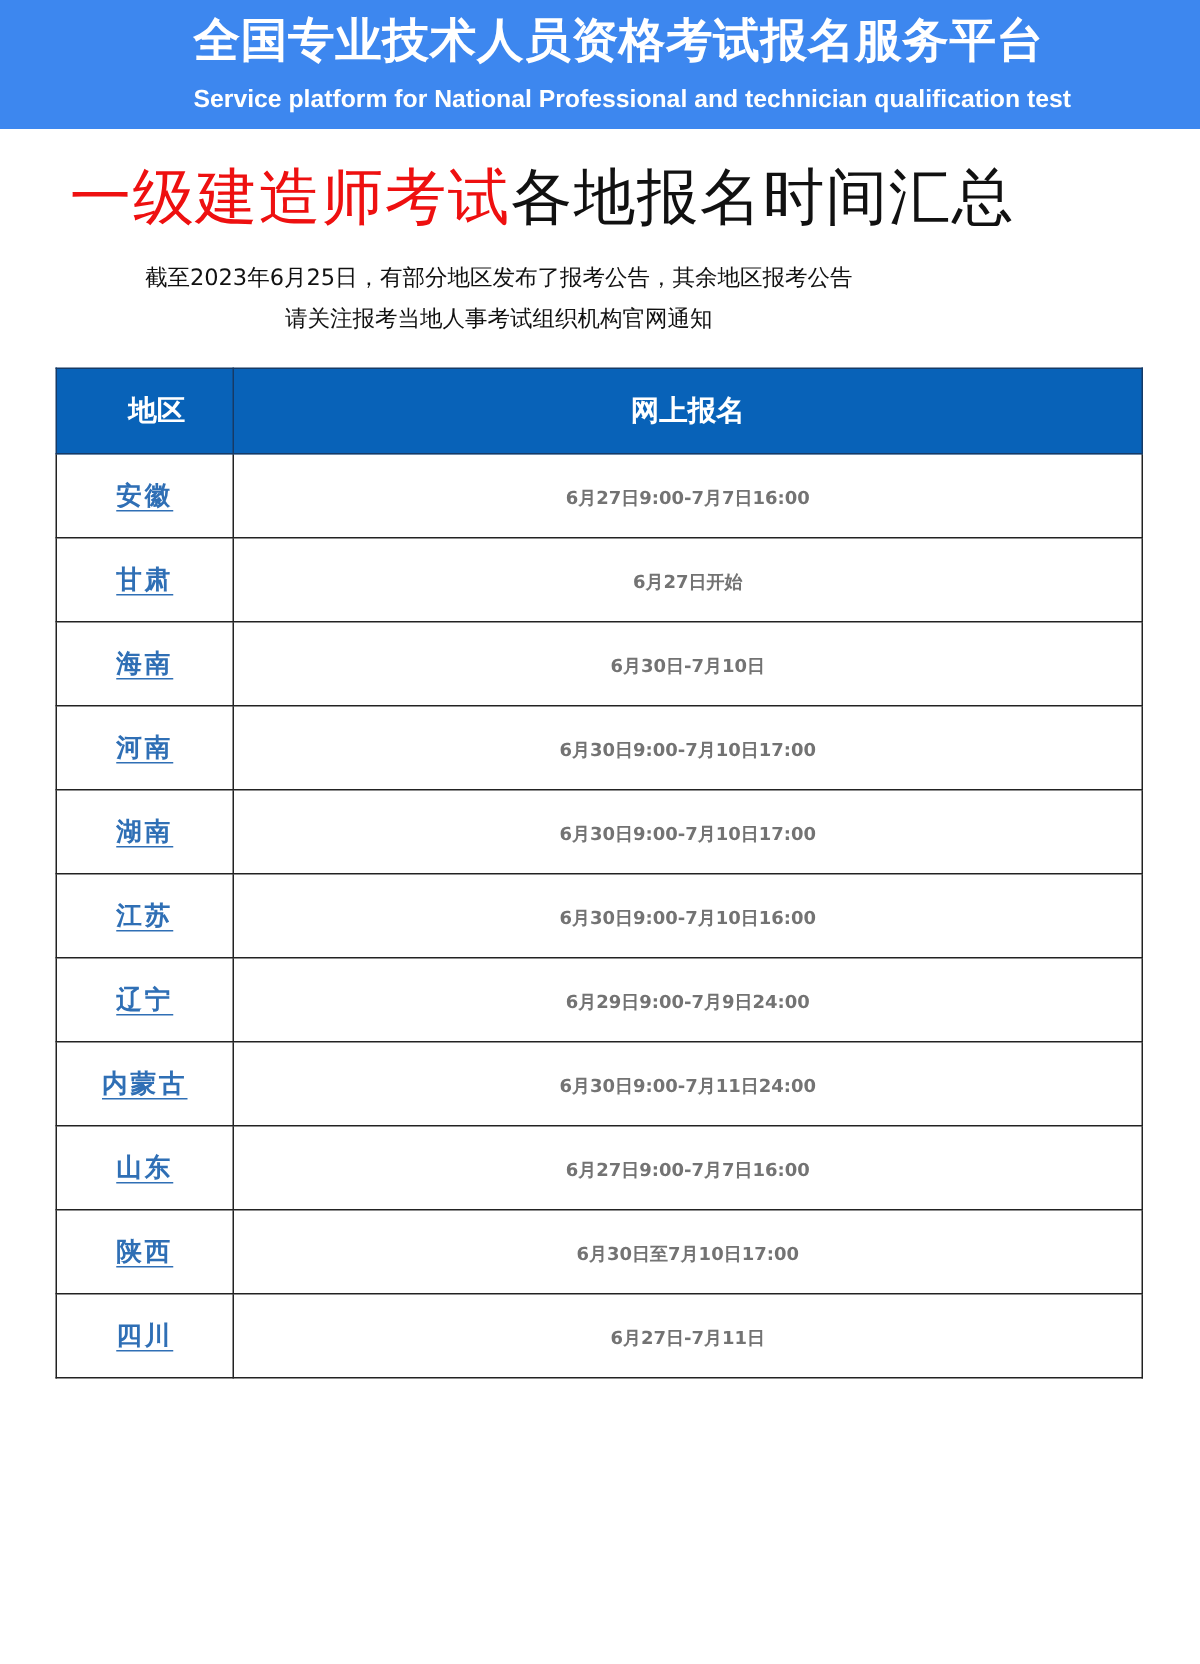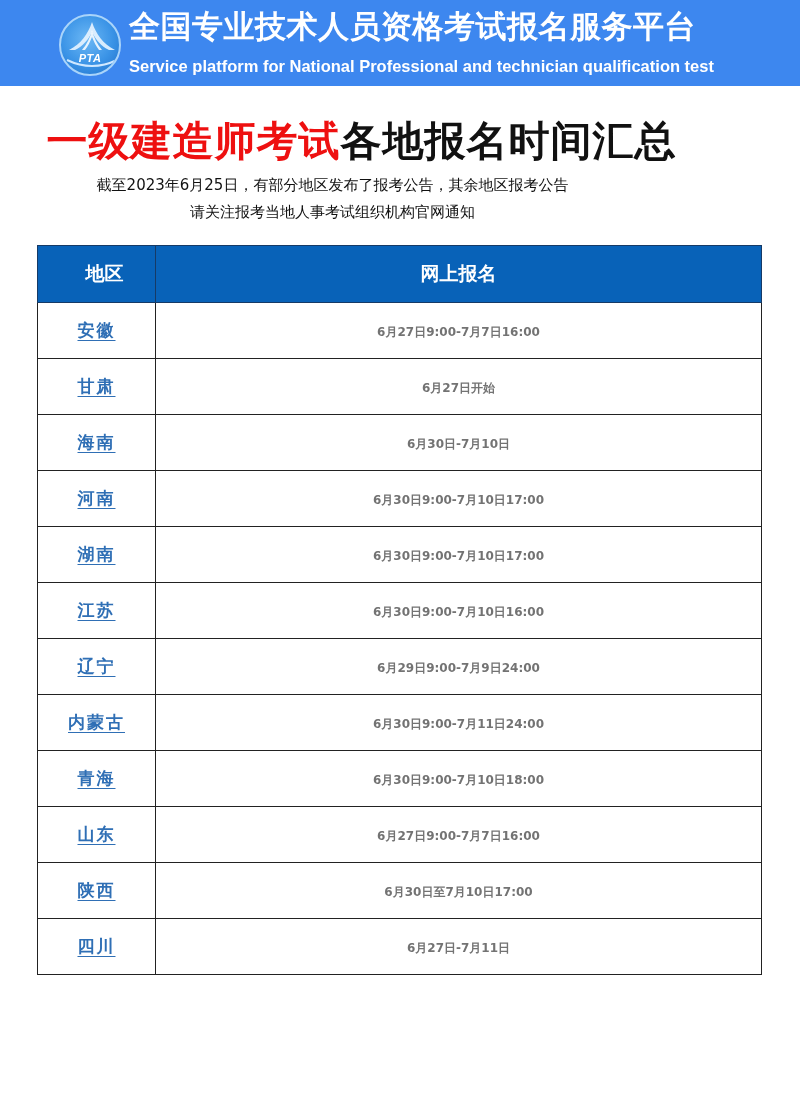--- a/index.html
+++ b/index.html
@@ -28,22 +28,22 @@
     font-size: 31px; font-weight: bold; color: #ffffff; letter-spacing: 0.5px;
     white-space: nowrap;
   }
   .banner-subtitle {
     position: absolute; left: 129px; top: 57px;
     font-family: "Liberation Sans", sans-serif; font-weight: bold;
     font-size: 16.5px; color: #ffffff; white-space: nowrap;
   }
 
   .headline {
-    position: absolute; left: 0; top: 114px; width: 723px; text-align: center;
-    font-size: 41px; font-weight: bold; white-space: nowrap; letter-spacing: 1px;
+    position: absolute; left: 0; top: 104px; width: 723px; text-align: center;
+    font-size: 41px; font-weight: normal; white-space: nowrap; letter-spacing: 1px;
   }
   .headline .red { color: #ee1010; }
   .headline .black { color: #111111; }
 
   .notice {
     position: absolute; left: 0; width: 665px; text-align: center;
     font-size: 15px; color: #111111; white-space: nowrap;
   }
   .notice.l1 { top: 176px; }
   .notice.l2 { top: 203px; }
@@ -64,28 +64,20 @@
     text-underline-offset: 4px; letter-spacing: 2px; cursor: pointer; text-align: right;
   }
   .period {
     color: #737373; font-size: 12px; font-weight: bold;
   }
 </style>
 </head>
 <body>
 
 <div class="banner">
-  <div class="logo">
-    <svg width="62" height="62" viewBox="0 0 62 62">
-      <path d="M31 6 C27 18 20 28 8 34 L14 34 C22 30 27 24 31 16 C35 24 40 30 48 34 L54 34 C42 28 35 18 31 6 Z" fill="#e8f4ff" opacity="0.9"></path>
-      <path d="M31 14 C29 22 26 28 21 34 L24 34 C27 30 29 26 31 21 C33 26 35 30 38 34 L41 34 C36 28 33 22 31 14 Z" fill="#ffffff" opacity="0.85"></path>
-      <path d="M6 44 Q31 56 56 44" stroke="#cfe8ff" stroke-width="2" fill="none"></path>
-    </svg>
-    <div class="logo-text">PTA</div>
-  </div>
   <div class="banner-title">全国专业技术人员资格考试报名服务平台</div>
   <div class="banner-subtitle">Service platform for National Professional and technician qualification test</div>
 </div>
 
 <div class="headline">
   <span class="red">一级建造师考试</span><span class="black">各地报名时间汇总</span>
 </div>
 
 <div class="notice l1">截至2023年6月25日，有部分地区发布了报考公告，其余地区报考公告</div>
 <div class="notice l2">请关注报考当地人事考试组织机构官网通知</div>
@@ -124,24 +116,20 @@
       </tr>
       <tr>
         <td><span class="region-link">辽宁</span></td>
         <td><span class="period">6月29日9:00-7月9日24:00</span></td>
       </tr>
       <tr>
         <td><span class="region-link">内蒙古</span></td>
         <td><span class="period">6月30日9:00-7月11日24:00</span></td>
       </tr>
       <tr>
-        <td><span class="region-link">青海</span></td>
-        <td><span class="period">6月30日9:00-7月10日18:00</span></td>
-      </tr>
-      <tr>
         <td><span class="region-link">山东</span></td>
         <td><span class="period">6月27日9:00-7月7日16:00</span></td>
       </tr>
       <tr>
         <td><span class="region-link">陕西</span></td>
         <td><span class="period">6月30日至7月10日17:00</span></td>
       </tr>
       <tr>
         <td><span class="region-link">四川</span></td>
         <td><span class="period">6月27日-7月11日</span></td>

